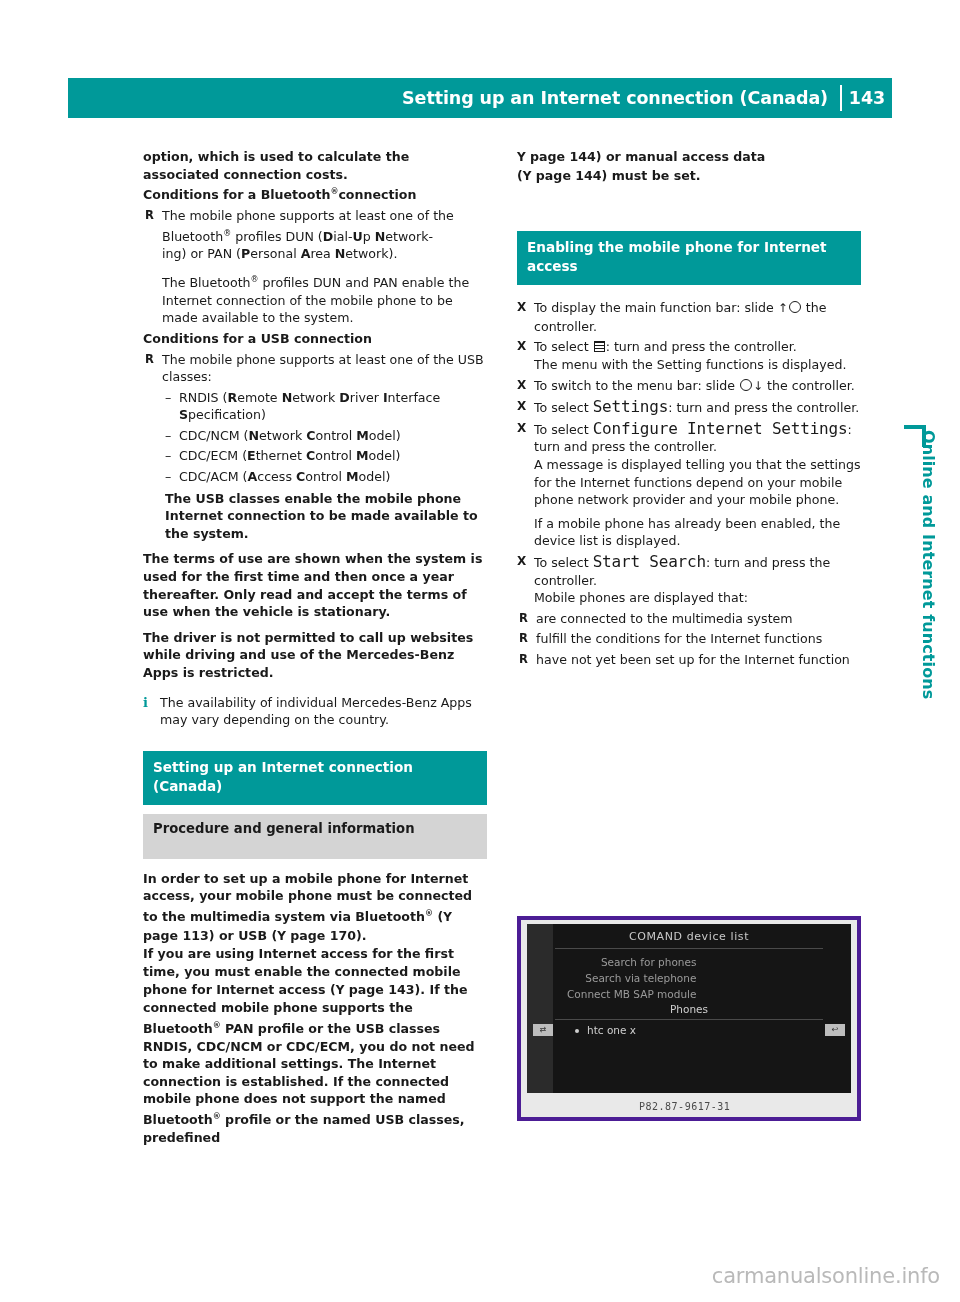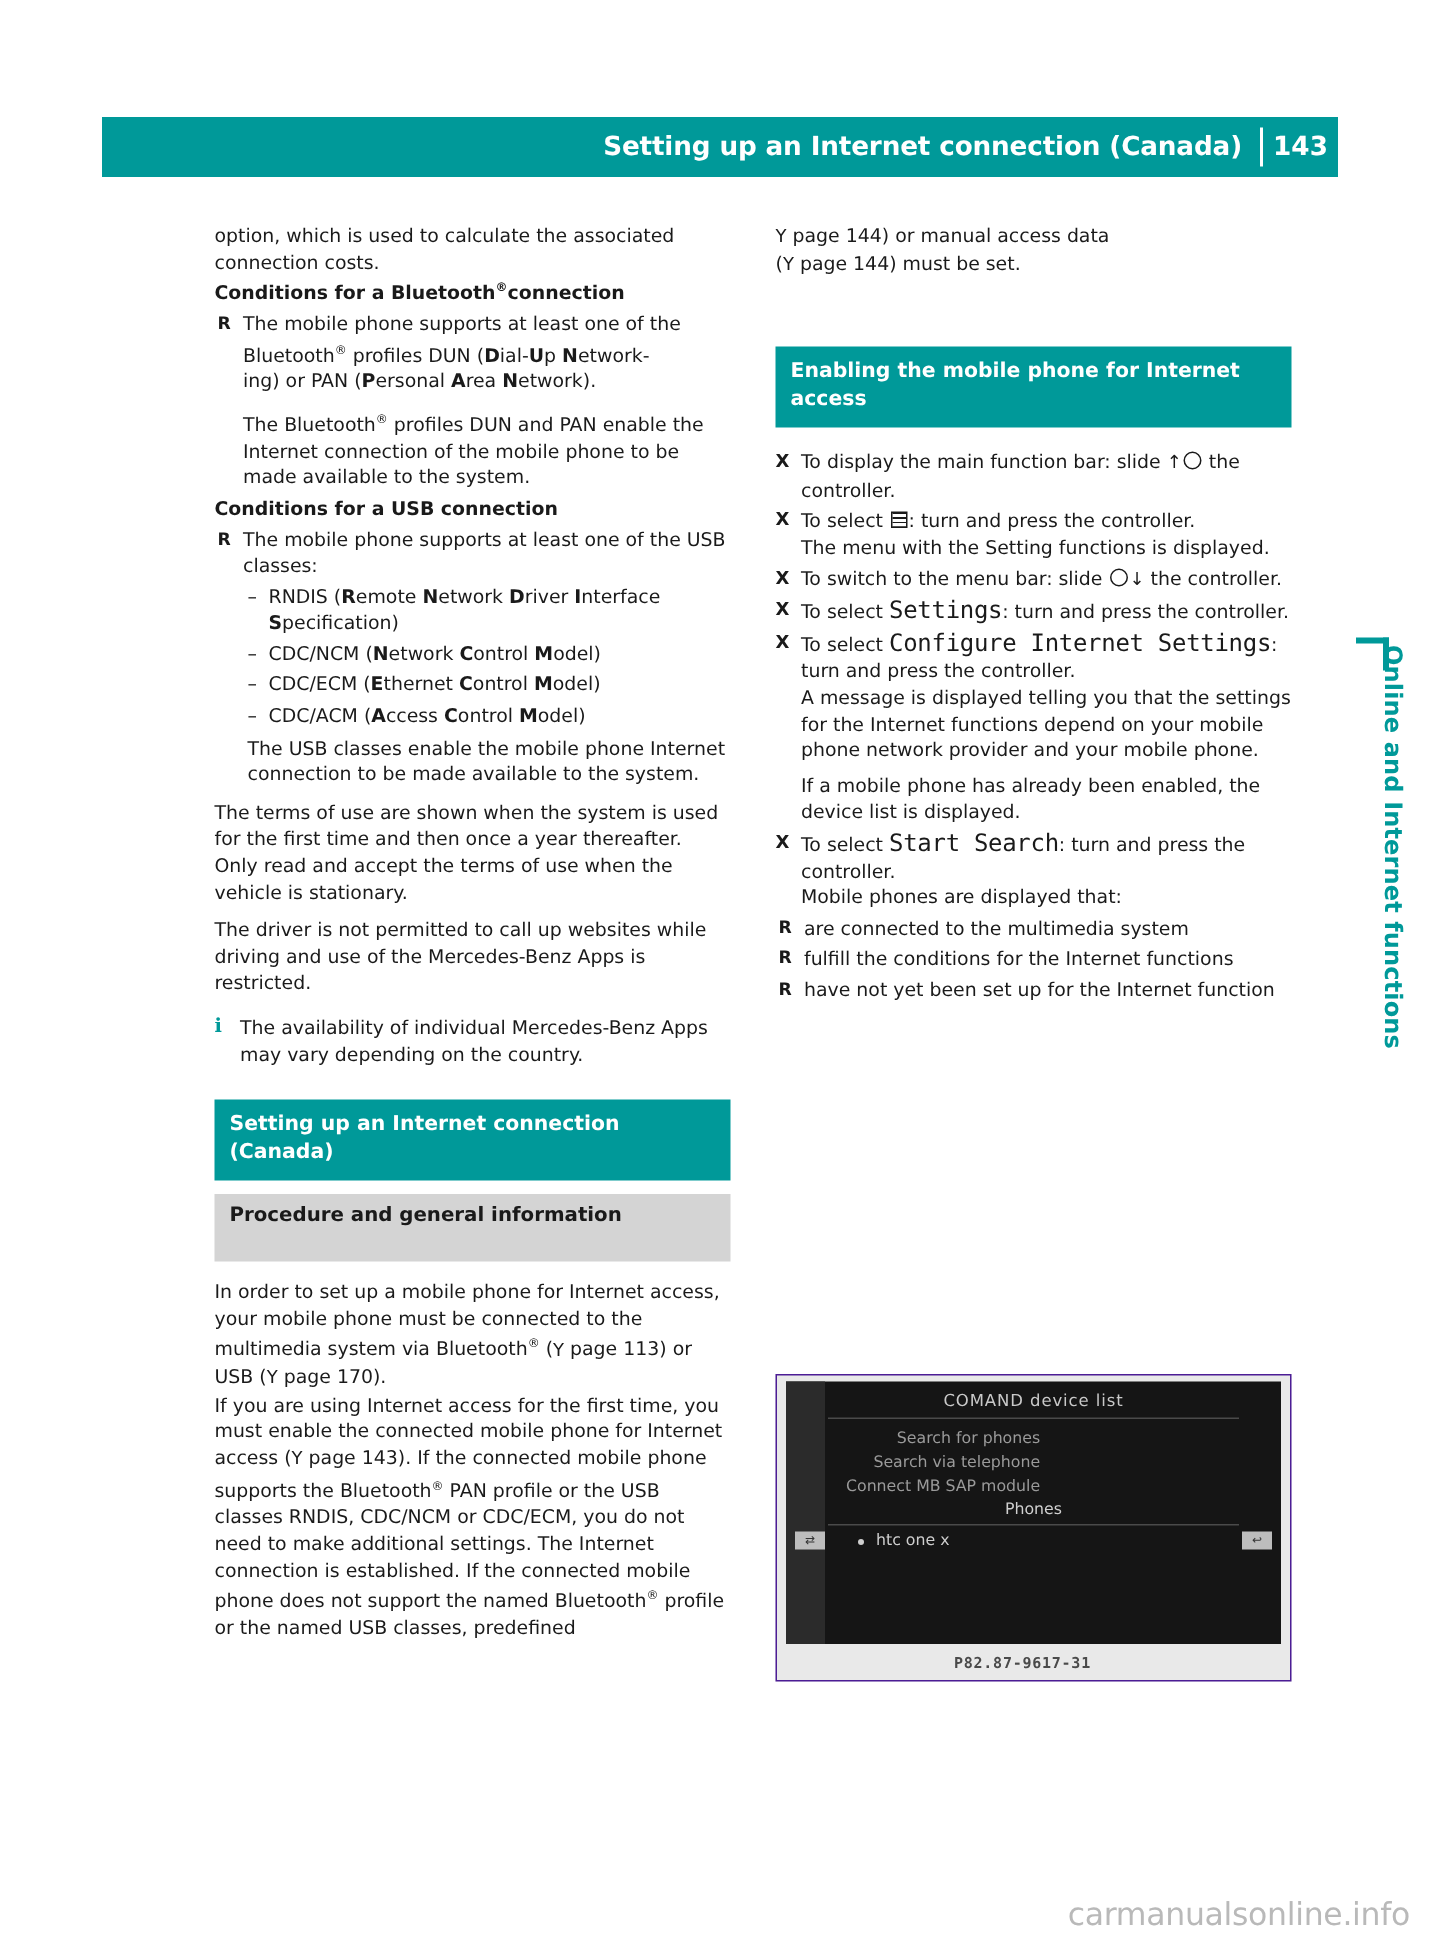--- a/index.html
+++ b/index.html
@@ -81,21 +81,21 @@
   .col {
     position: absolute;
     top: 148px;
     width: 344px;
     font-size: 12.6px;
     line-height: 17.6px;
   }
   .col-left { left: 143px; }
   .col-right { left: 517px; }
 
-  p { margin: 0 0 0 0; }
+  p { margin: 0 0 0 0; font-weight: bold; }
   .para { margin-bottom: 0px; }
   .gap-s { height: 8px; }
 
   .bold { font-weight: bold; }
   .sup { font-size: 8px; vertical-align: super; }
 
   
   .r-item {
     display: flex;
     margin-top: 3px;
@@ -208,21 +208,21 @@
   }
 
   
   .shot {
     position: absolute;
     left: 517px;
     top: 916px;
     width: 344px;
     height: 205px;
     background: #e9e9e9;
-    border: 1px solid #4c1d95;
+    border: 4px solid #4c1d95;
     box-sizing: border-box;
   }
   .shot-inner {
     position: absolute;
     left: 6px;
     top: 4px;
     right: 6px;
     bottom: 24px;
     background: #151515;
   }
@@ -310,21 +310,21 @@
     bottom: 0;
     width: 26px;
     background: #2b2b2b;
   }
   .shot-code {
     position: absolute;
     left: 118px;
     bottom: 5px;
     color: #4a4a4a;
     font-size: 10px;
-    font-weight: bold;
+    font-weight: normal;
     letter-spacing: 0.5px;
     font-family: "DejaVu Sans Mono", monospace;
   }
 
   
   .watermark {
     position: absolute;
     right: 20px;
     bottom: 14px;
     color: #b9b9b9;

